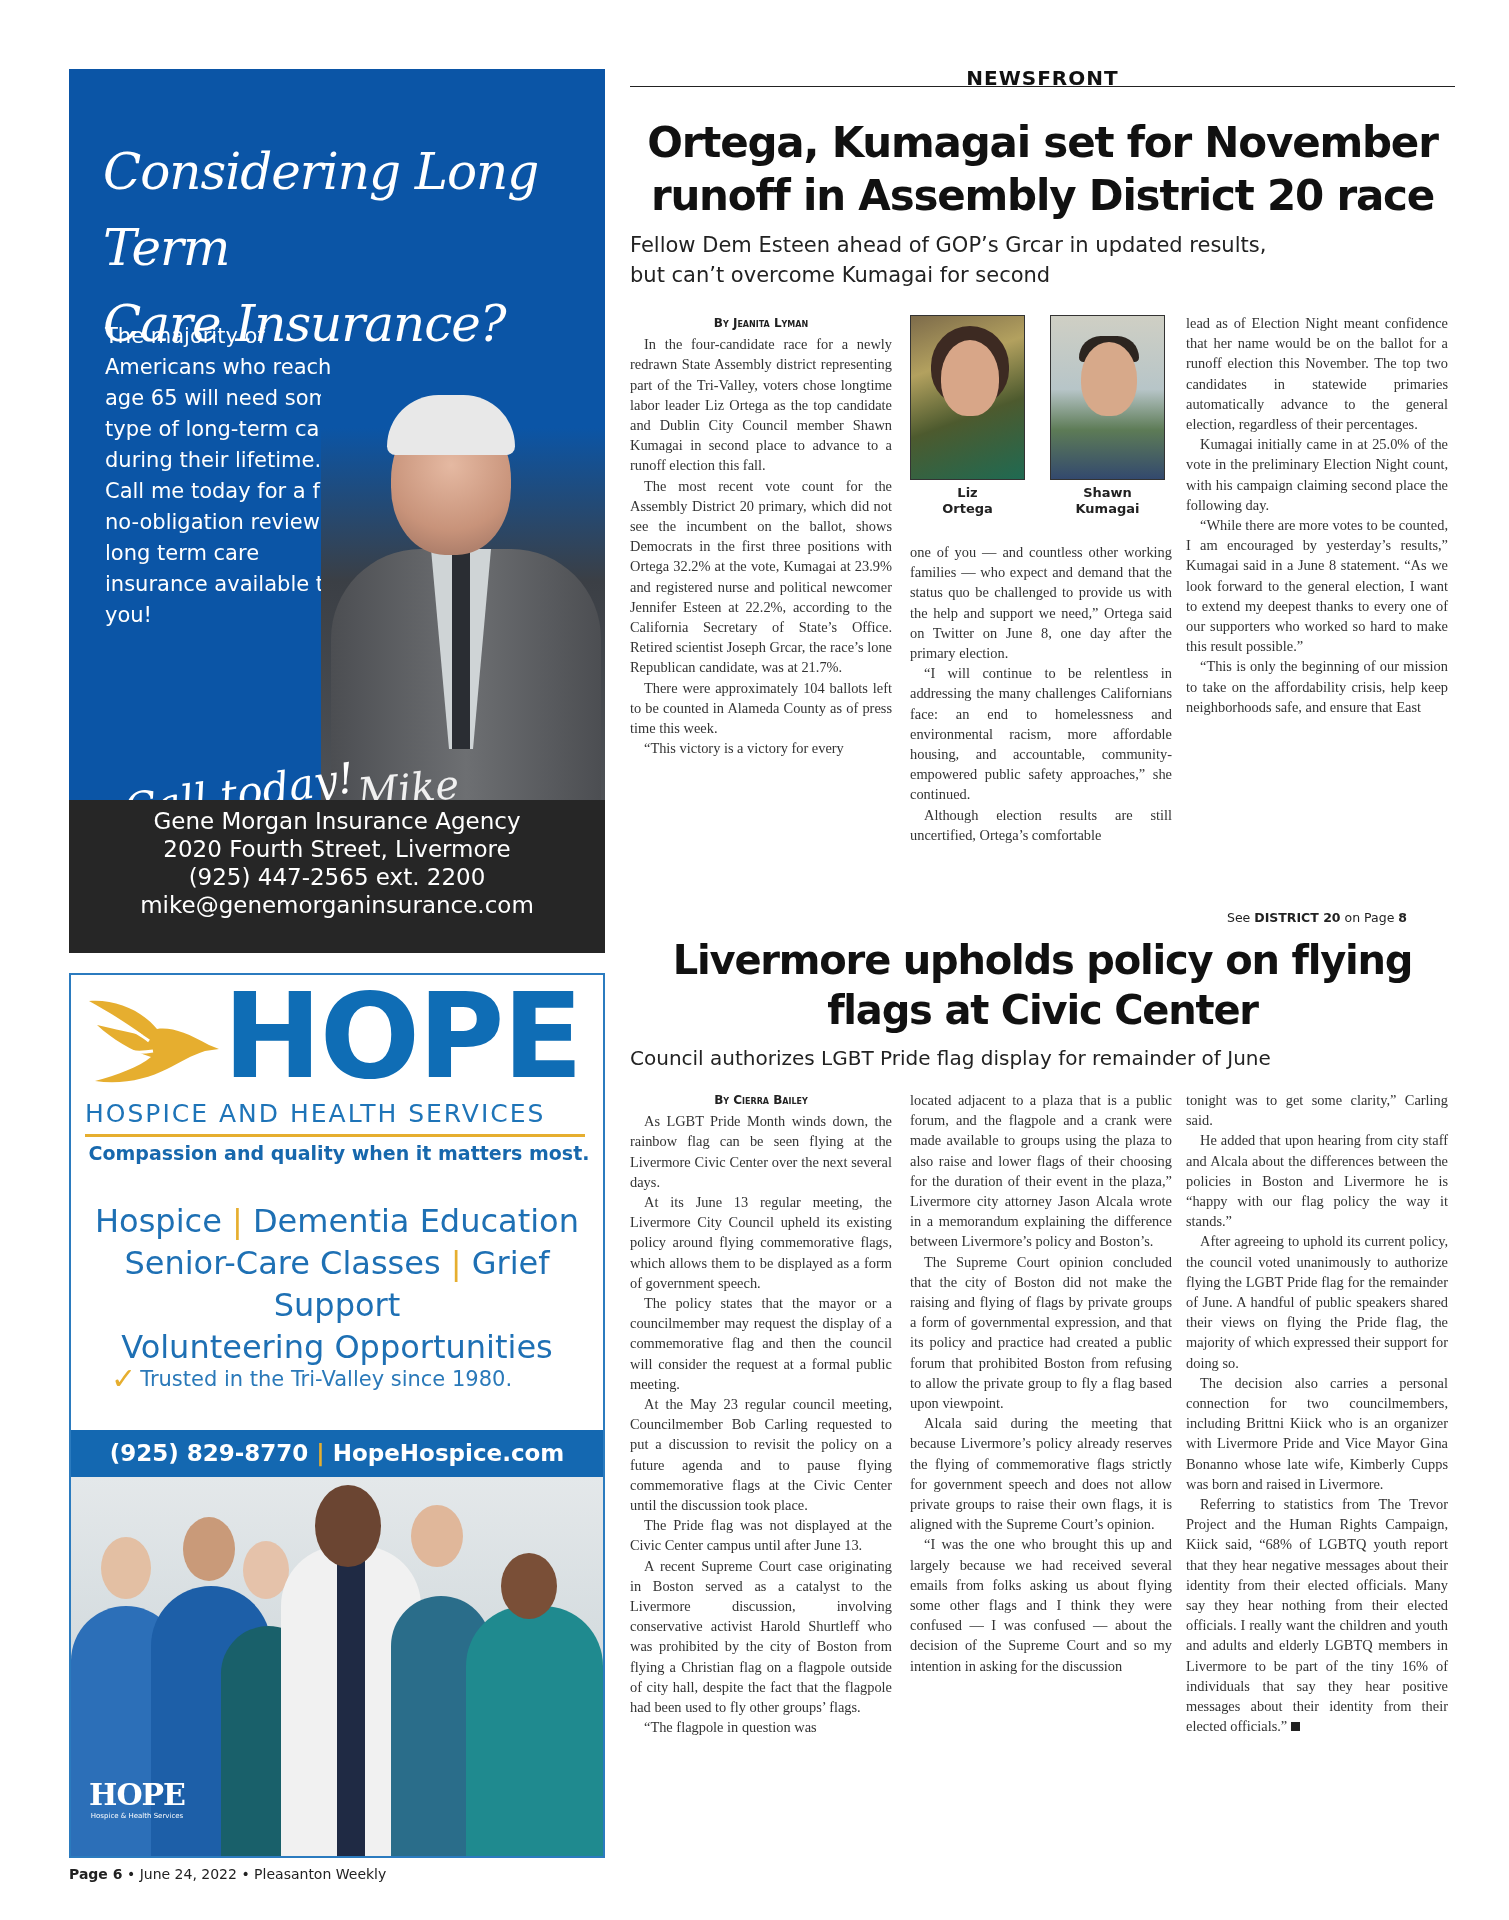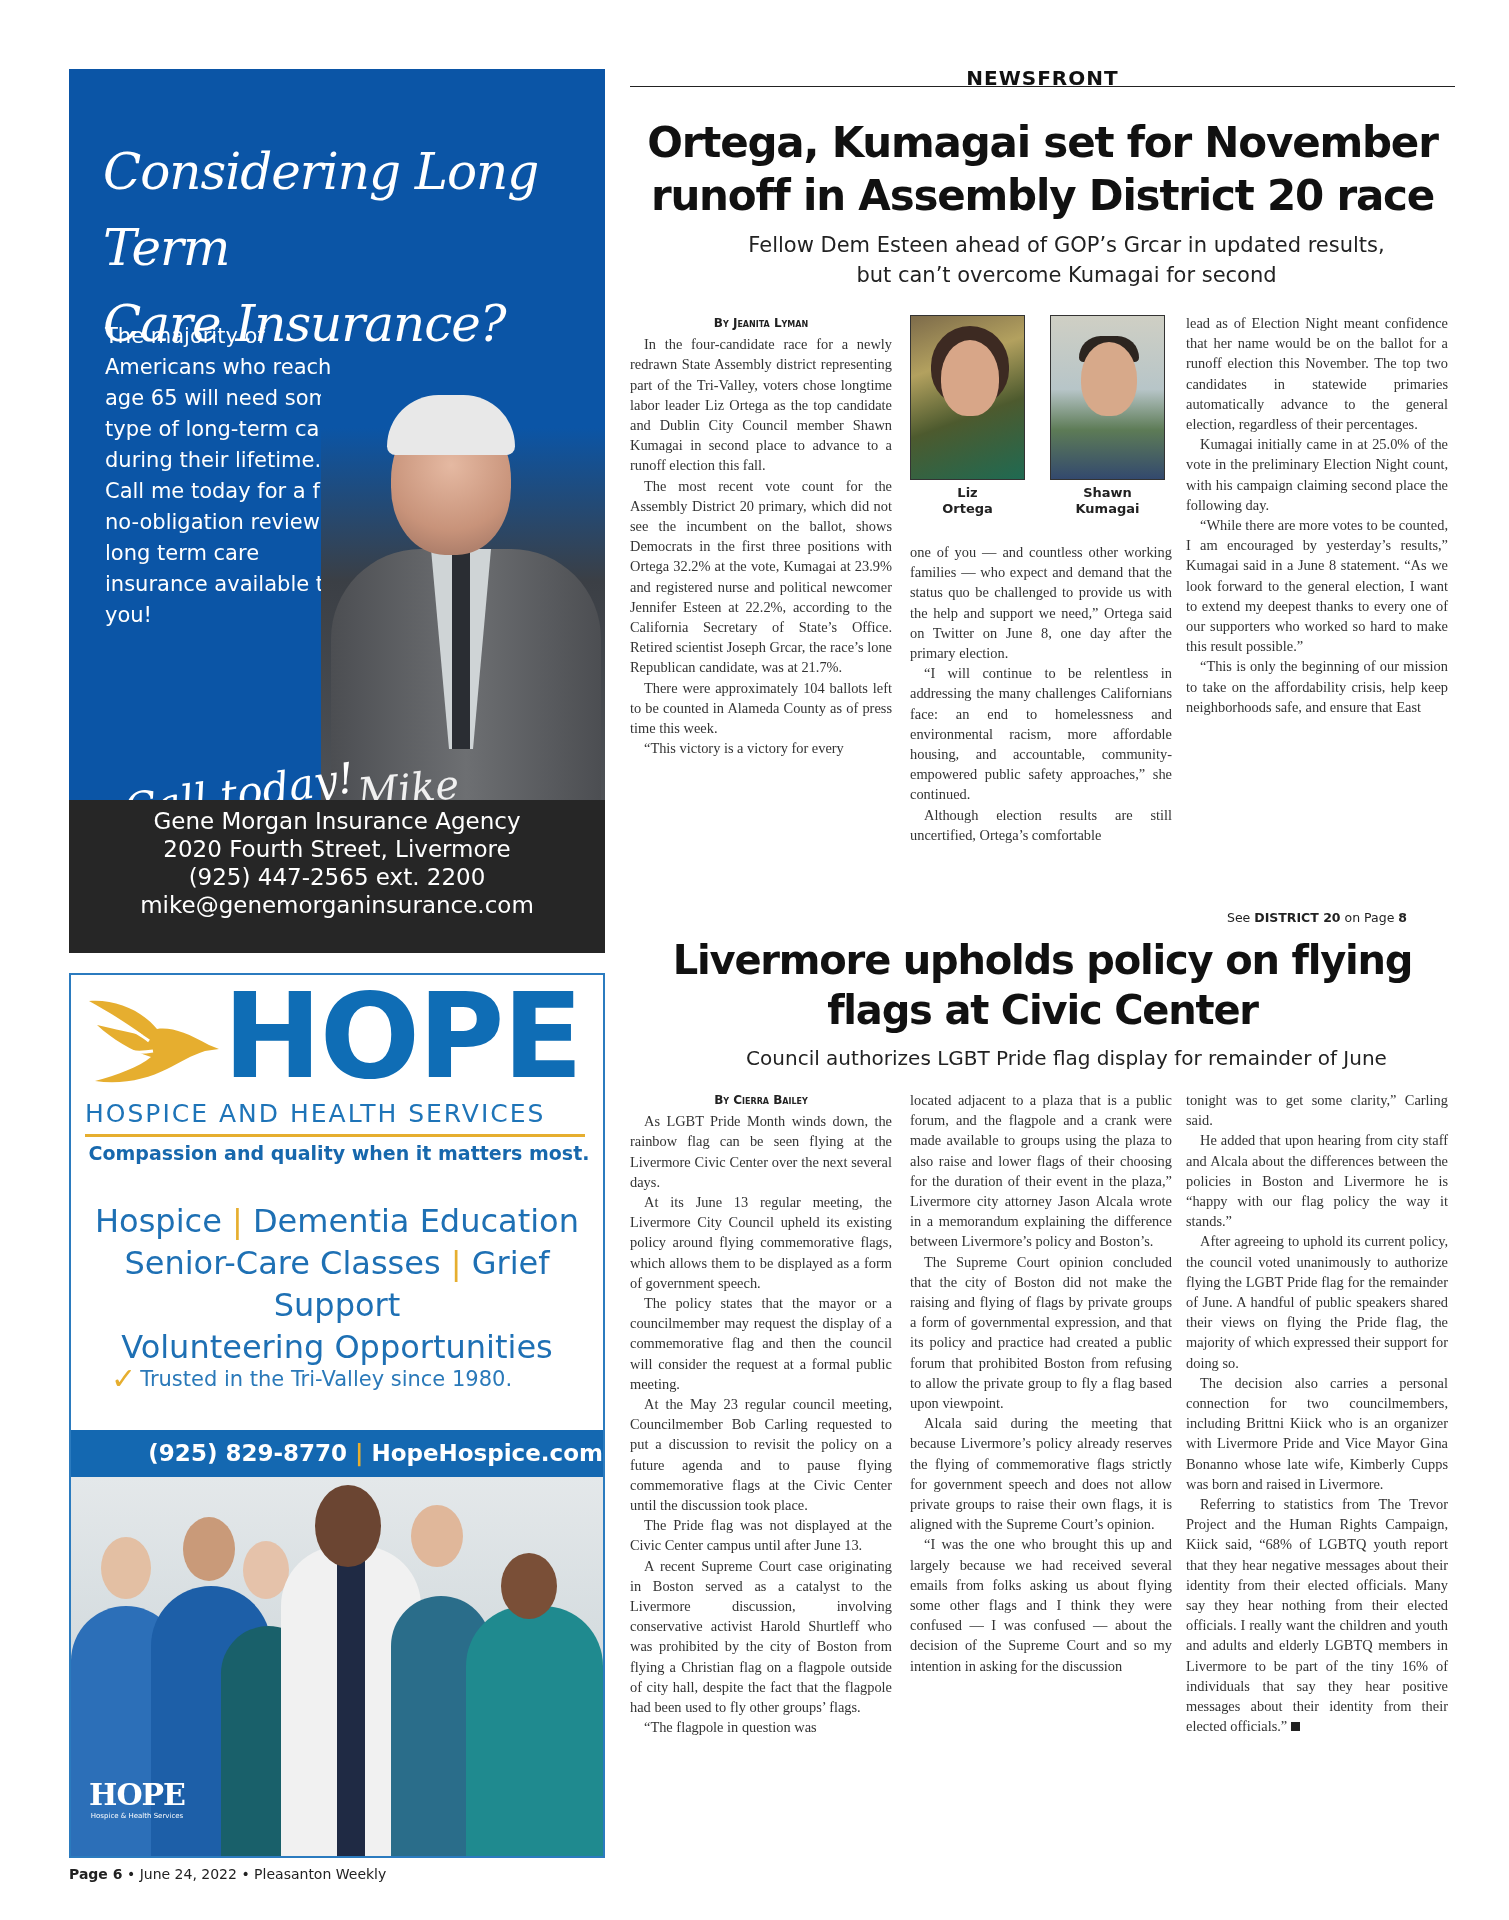--- a/index.html
+++ b/index.html
@@ -86,21 +86,21 @@
     font-family: "DejaVu Sans", sans-serif; font-size: 32px; line-height: 42px; color: #1e70b4;
   }
   .hope-services .bar { color: #e6ae2f; }
   .hope-trust {
     position: absolute; left: 40px; top: 386px; width: 470px;
     font-family: "DejaVu Sans", sans-serif; font-size: 21px; color: #2a79b9;
   }
   .hope-trust .check { color: #e6ae2f; font-size: 30px; margin-right: 4px; vertical-align: -3px; }
   .hope-band {
     position: absolute; left: 0; top: 455px; width: 532px; height: 47px; background: #1468b1;
-    color: #ffffff; text-align: right; font-family: "DejaVu Sans", sans-serif; font-weight: bold;
+    color: #ffffff; text-align: center; font-family: "DejaVu Sans", sans-serif; font-weight: bold;
     font-size: 23px; line-height: 47px;
   }
   .hope-band .bar { color: #e6ae2f; }
   .hope-photo {
     position: absolute; left: 0; top: 502px; width: 532px; height: 379px;
     background: linear-gradient(180deg, #e4e8ea 0%, #d6dde0 40%, #c7cfd3 100%); overflow: hidden;
   }
   .staff { position: absolute; bottom: 0; border-radius: 60px 60px 0 0; }
   .staff-head { position: absolute; border-radius: 50%; }
   .hope-mark {
@@ -115,21 +115,21 @@
     font-family: "DejaVu Sans", sans-serif; font-weight: bold; font-size: 20px; letter-spacing: 1px; color: #111;
   }
   .section-rule { position: absolute; left: 630px; top: 86px; width: 825px; height: 1px; background: #222; }
 
   .headline {
     position: absolute; left: 630px; width: 825px; text-align: center;
     font-family: "DejaVu Sans", sans-serif; font-weight: bold; color: #111; letter-spacing: -1.2px;
   }
   .hl1 { top: 116px; font-size: 42px; line-height: 53px; }
   .dek {
-    position: absolute; left: 654px; width: 825px; text-align: center;
+    position: absolute; left: 630px; width: 825px; 
     font-family: "DejaVu Sans", sans-serif; font-size: 21px; color: #222;
   }
   .dek1 { top: 230px; line-height: 30px; }
 
   .col {
     position: absolute; width: 262px; font-size: 14.4px; line-height: 20.2px; color: #333;
     text-align: justify; hyphens: auto;
   }
   .col p { text-indent: 14px; }
   .col p.noindent { text-indent: 0; }

